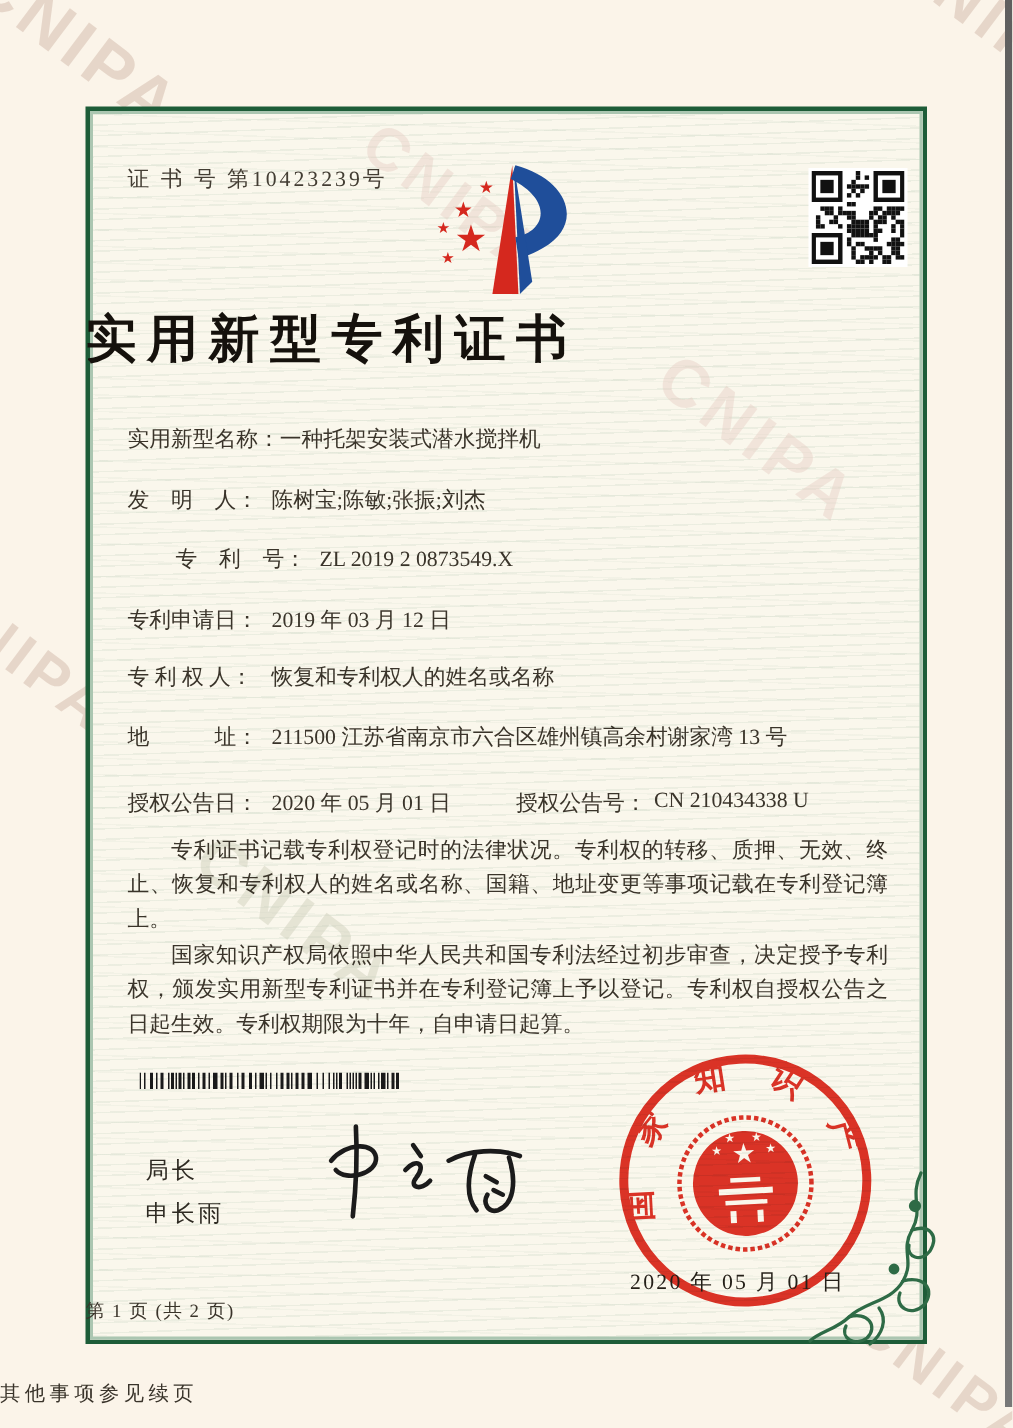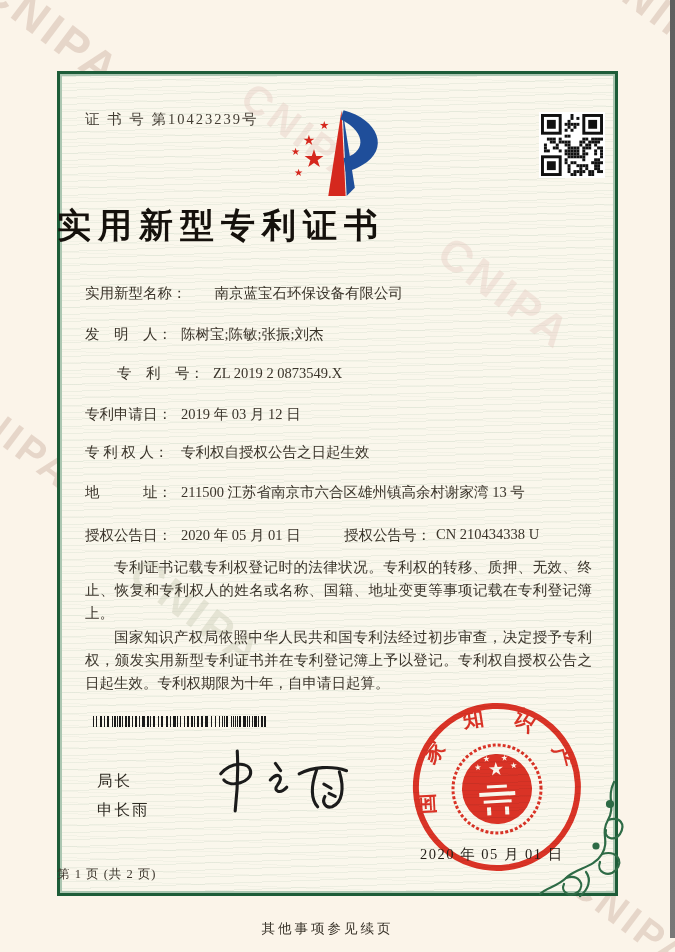--- a/index.html
+++ b/index.html
@@ -52,21 +52,21 @@
            z-index:3;line-height:1.9;letter-spacing:2px;}
   .signature{position:absolute;left:196px;top:742px;z-index:4;}
   
   .seal{position:absolute;left:407px;top:697px;z-index:4;opacity:.93;
         transform:rotate(-3deg);mix-blend-mode:multiply;}
   .seal-date{position:absolute;left:420px;top:845px;font-size:14.5px;letter-spacing:1.5px;
              color:#241f18;z-index:5;}
   .page-num{position:absolute;left:57px;top:866px;width:561px;text-align:left;
             font-size:12.5px;color:#3a342a;z-index:3;letter-spacing:1px;}
   .ornament{position:absolute;left:536px;top:776px;z-index:4;}
-  .cont-note{position:absolute;left:0;top:920px;width:655px;text-align:center;
+  .cont-note{position:absolute;left:0;top:920px;width:655px;
              font-size:13.5px;letter-spacing:3px;color:#39332a;z-index:3;}
 </style>
 </head>
 <body>
 
 <div class="canvas">
 
   <span class="wm outer" style="left:-28px;top:2px;font-size:46px;">CNIPA</span>
   <span class="wm outer" style="left:586px;top:-12px;font-size:42px;">CNIPA</span>
   <span class="wm outer" style="left:-58px;top:415px;font-size:40px;">CNIPA</span>
@@ -227,39 +227,39 @@
         <rect x="45" y="3" width="15" height="15" fill="#fff"></rect>
         <rect x="48" y="6" width="9" height="9" fill="#111"></rect>
         <rect x="0" y="42" width="21" height="21" fill="#111"></rect>
         <rect x="3" y="45" width="15" height="15" fill="#fff"></rect>
         <rect x="6" y="48" width="9" height="9" fill="#111"></rect>
       </svg>
   </div>
 
   <div class="title">实用新型专利证书</div>
 
-  <div class="field-row" style="top:284px;gap:28px;">
+  <div class="field-row" style="top:284px;">
     <span class="field-label">实用新型名称：</span>
-    <span class="field-value">南京蓝宝石环保设备有限公司</span>
+    <span class="field-value">一种托架安装式潜水搅拌机</span>
   </div>
   <div class="field-row" style="top:325px;">
     <span class="field-label">发　明　人：</span>
     <span class="field-value">陈树宝;陈敏;张振;刘杰</span>
   </div>
   <div class="field-row" style="top:364px;margin-left:32px;">
     <span class="field-label">专　利　号：</span>
     <span class="field-value">ZL 2019 2 0873549.X</span>
   </div>
   <div class="field-row" style="top:405px;">
     <span class="field-label">专利申请日：</span>
     <span class="field-value">2019 年 03 月 12 日</span>
   </div>
   <div class="field-row" style="top:443px;">
     <span class="field-label">专 利 权 人：</span>
-    <span class="field-value">专利权自授权公告之日起生效</span>
+    <span class="field-value">恢复和专利权人的姓名或名称</span>
   </div>
   <div class="field-row" style="top:483px;">
     <span class="field-label">地　　　址：</span>
     <span class="field-value">211500 江苏省南京市六合区雄州镇高余村谢家湾 13 号</span>
   </div>
 
   <div class="grant-row">
     <span class="grant-pair1">
       <span class="field-label">授权公告日：</span>
       <span>2020 年 05 月 01 日</span>

